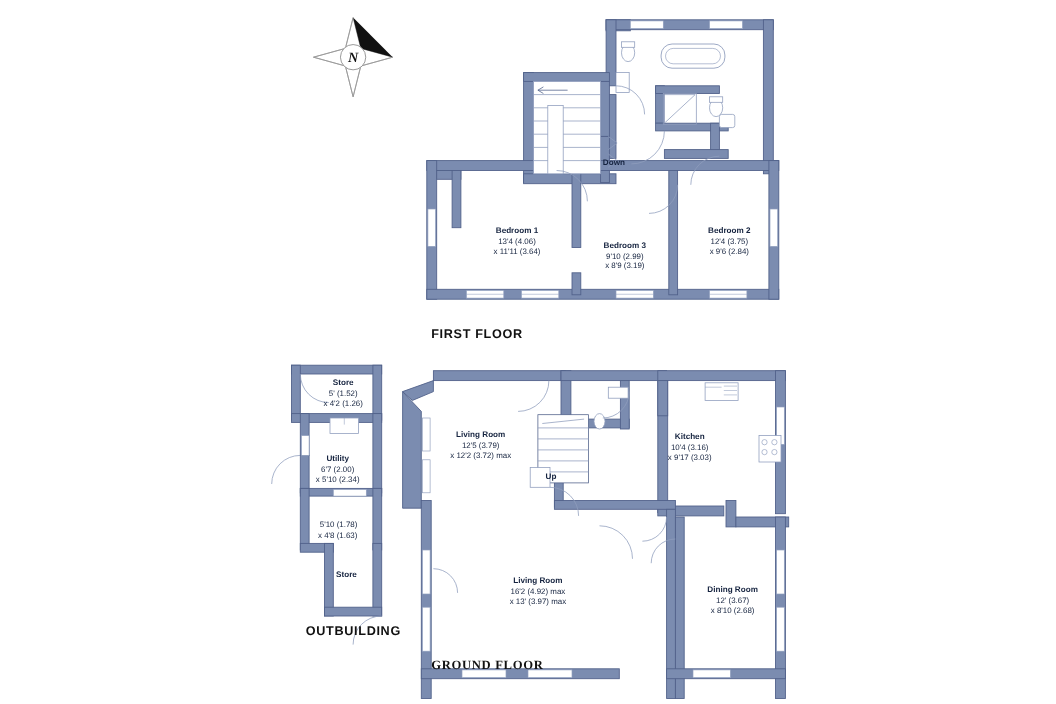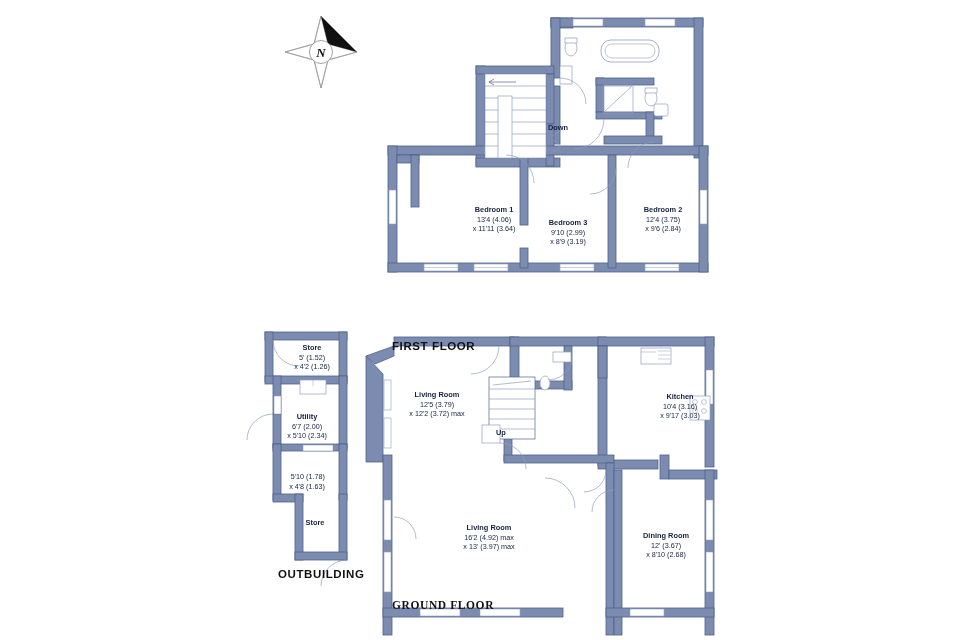--- a/index.html
+++ b/index.html
@@ -251,49 +251,49 @@
       <line x1="313" y1="380" x2="313" y2="386" stroke="#8f9dbd" stroke-width="0.5"></line>
     </g>
     <g fill="none" stroke="#8f9dbd" stroke-width="0.7">
       <path d="M273,340 A26,26 0 0 0 299,366"></path>
       <path d="M273,414 A26,26 0 0 0 247,440"></path>
       <path d="M347,560 A26,26 0 0 0 321,586"></path>
     </g>
   </g>
 </svg>
 
-<div class="ttl" style="left:392px;top:298px;margin-top:42px;">FIRST FLOOR</div>
+<div class="ttl" style="left:392px;top:298px;">FIRST FLOOR</div>
 <div class="ttl" style="left:278px;top:568px;">OUTBUILDING</div>
 <div class="ttl" style="left:392px;top:599px;font-family:Liberation Serif, serif;">GROUND FLOOR</div>
 
-<div class="stair" style="left:528px;top:123px;padding-left:20px;">Down</div>
+<div class="stair" style="left:528px;top:143px;padding-left:20px;">Down</div>
 <div class="stair" style="left:496px;top:428px;">Up</div>
 
-<div class="rm" style="left:470px;top:205px;transform:translateX(-50%);margin-left:24px;">
+<div class="rm" style="left:470px;top:205px;transform:translateX(-50%);">
   <b>Bedroom 1</b>
   <span>13'4 (4.06)</span><br>
   <span>x 11'11 (3.64)</span>
 </div>
 <div class="rm" style="left:568px;top:218px;transform:translateX(-50%);">
   <b>Bedroom 3</b>
   <span>9'10 (2.99)</span><br>
   <span>x 8'9 (3.19)</span>
 </div>
 <div class="rm" style="left:663px;top:205px;transform:translateX(-50%);">
   <b>Bedroom 2</b>
   <span>12'4 (3.75)</span><br>
   <span>x 9'6 (2.84)</span>
 </div>
 
 <div class="rm" style="left:437px;top:390px;transform:translateX(-50%);">
   <b>Living Room</b>
   <span>12'5 (3.79)</span><br>
   <span>x 12'2 (3.72) max</span>
 </div>
-<div class="rm" style="left:680px;top:392px;transform:translateX(-50%);text-align:center;">
+<div class="rm" style="left:627px;top:392px;transform:translateX(-50%);text-align:center;">
   <b>Kitchen</b>
   <span>10'4 (3.16)</span><br>
   <span>x 9'17 (3.03)</span>
 </div>
 <div class="rm" style="left:489px;top:523px;transform:translateX(-50%);">
   <b>Living Room</b>
   <span>16'2 (4.92) max</span><br>
   <span>x 13' (3.97) max</span>
 </div>
 <div class="rm" style="left:666px;top:531px;transform:translateX(-50%);">

